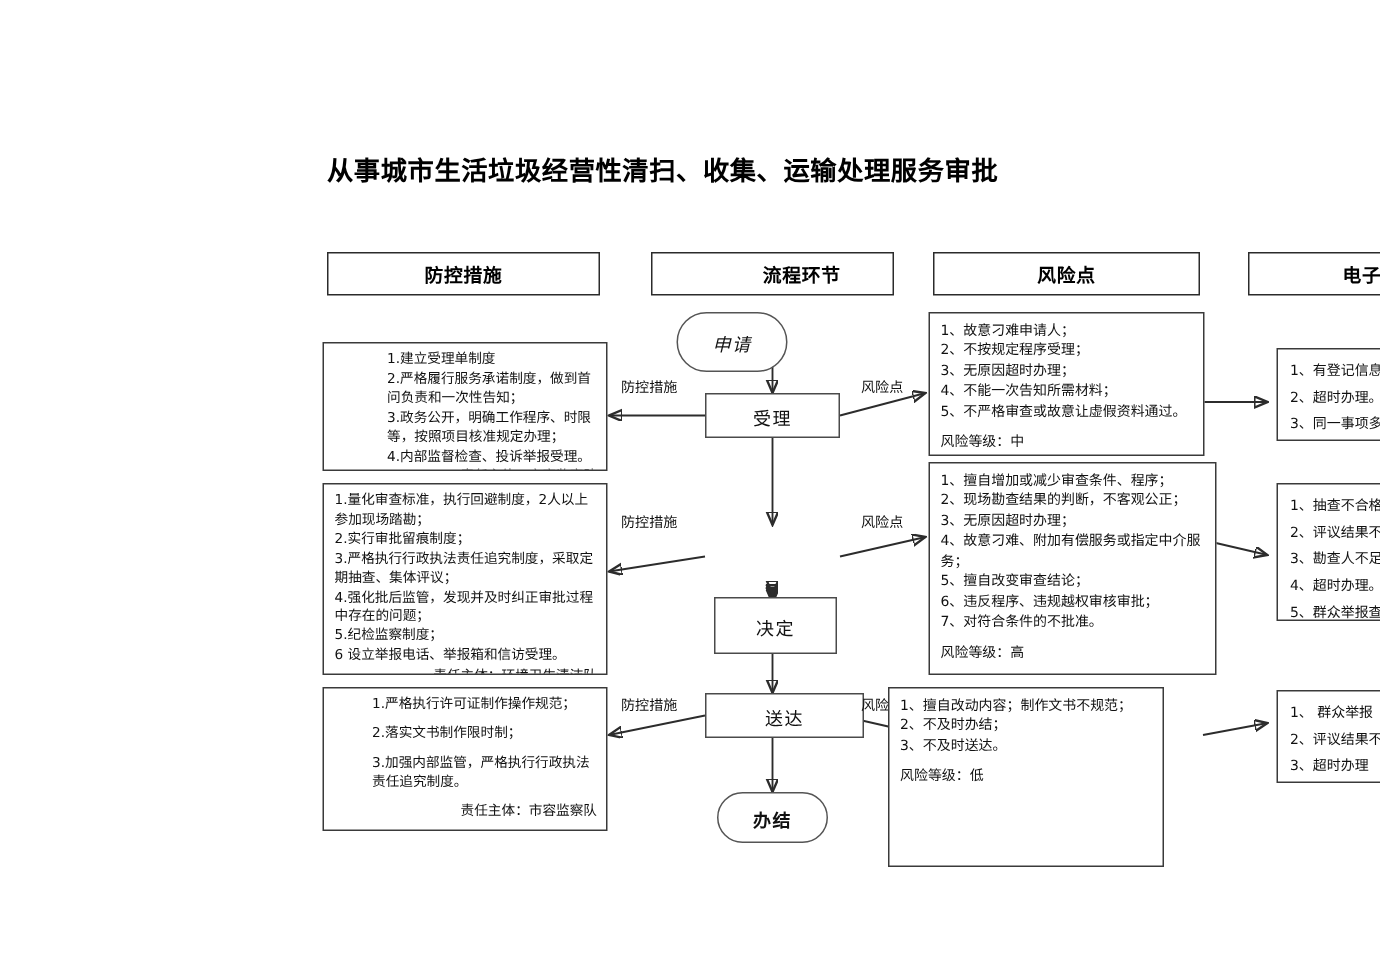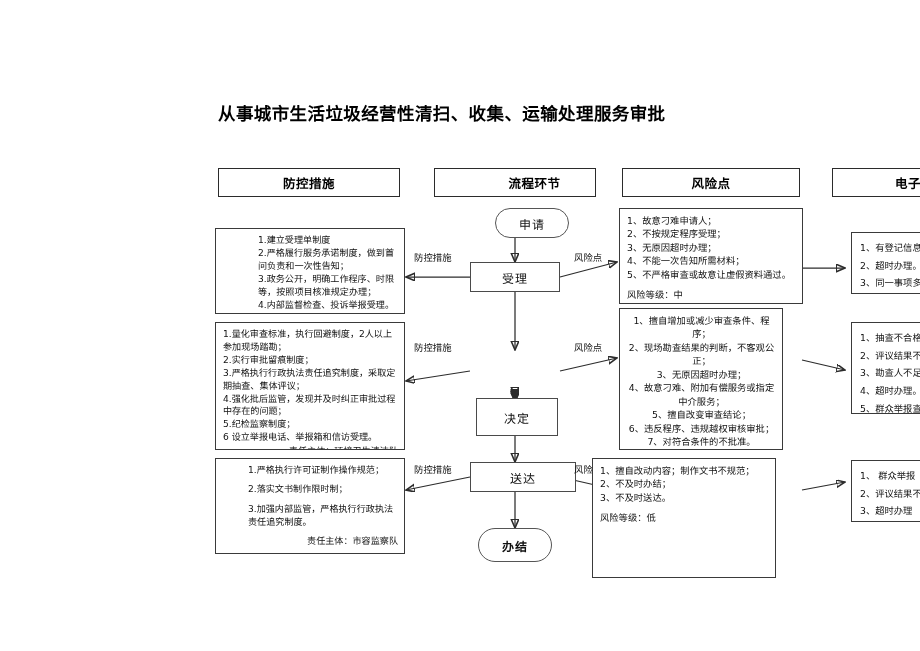--- a/index.html
+++ b/index.html
@@ -168,21 +168,21 @@
 
     <line x1="470" y1="371" x2="406" y2="381" marker-end="url(#ah)"></line>
     <line x1="560" y1="371" x2="617" y2="358" marker-end="url(#ah)"></line>
     <line x1="802" y1="360" x2="845" y2="370" marker-end="url(#ah)"></line>
 
     <line x1="470" y1="477" x2="406" y2="490" marker-end="url(#ah)"></line>
     <line x1="560" y1="477" x2="617" y2="490" marker-end="url(#ah)"></line>
     <line x1="802" y1="490" x2="845" y2="482" marker-end="url(#ah)"></line>
   </svg>
 
-  <div class="abs flow-node terminal" style="left:495px; top:208px; width:74px; height:30px;">申请</div>
+  <div class="abs flow-node terminal" style="left:451px; top:208px; width:74px; height:40px;font-style:italic;">申请</div>
 
   <div class="abs flow-node" style="left:470px; top:262px; width:90px; height:30px;">受理</div>
 
 
   <div class="abs flow-node" style="left:476px; top:398px; width:82px; height:38px;">决定</div>
 
   <div class="abs flow-node" style="left:470px; top:462px; width:106px; height:30px;">送达</div>
 
   <div class="abs flow-node terminal" style="left:478px; top:528px; width:74px; height:34px;font-weight:bold;">办结</div>
 
@@ -224,21 +224,21 @@
     <div class="ln">1、故意刁难申请人；</div>
     <div class="ln">2、不按规定程序受理；</div>
     <div class="ln">3、无原因超时办理；</div>
     <div class="ln">4、不能一次告知所需材料；</div>
     <div class="ln">5、不严格审查或故意让虚假资料通过。</div>
     <div class="level">
       <span>风险等级：</span><span>中</span>
     </div>
   </div>
 
-  <div class="abs detail-box risk-box" style="left:619px; top:308px; width:164px; height:142px;text-align:center;">
+  <div class="abs detail-box risk-box" style="left:619px; top:308px; width:192px; height:142px;">
     <div class="ln">1、擅自增加或减少审查条件、程序；</div>
     <div class="ln">2、现场勘查结果的判断，不客观公正；</div>
     <div class="ln">3、无原因超时办理；</div>
     <div class="ln">4、故意刁难、附加有偿服务或指定中介服务；</div>
     <div class="ln">5、擅自改变审查结论；</div>
     <div class="ln">6、违反程序、违规越权审核审批；</div>
     <div class="ln">7、对符合条件的不批准。</div>
     <div class="level">
       <span>风险等级：</span><span>高</span>
     </div>

